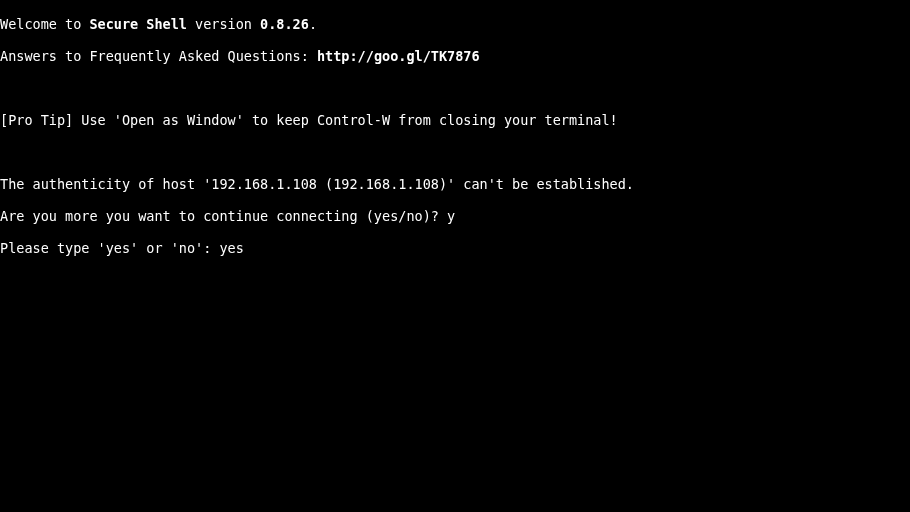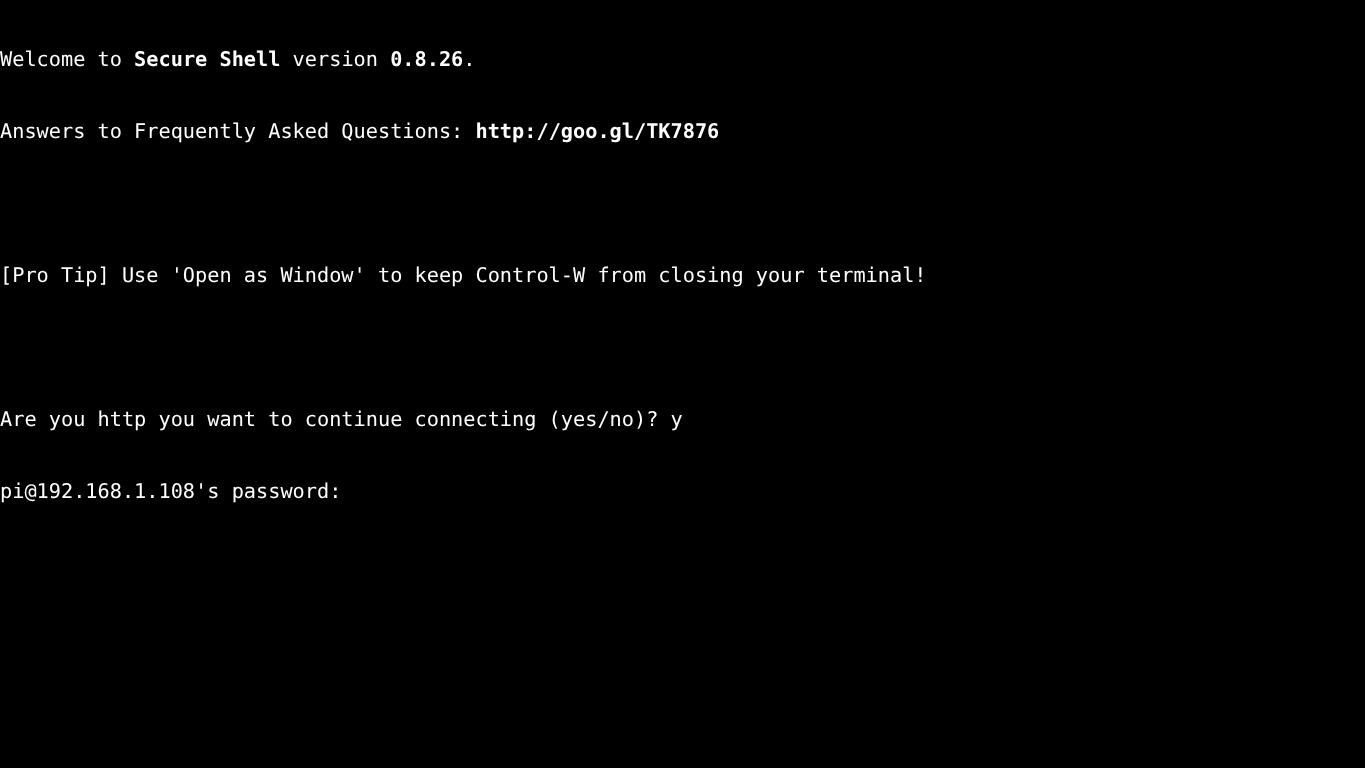--- a/index.html
+++ b/index.html
@@ -17,37 +17,37 @@
       height: 512px;
       overflow: hidden;
       padding: 0;
     }
     .terminal {
       white-space: pre;
     }
     .line {
       display: block;
       min-height: 16px;
-      margin-top: 16px;
     }
     .bold {
       font-weight: bold;
     }
   </style>
 </head>
 <body>
 
 <div class="terminal">
 <span class="line"><span>Welcome to </span><span class="bold">Secure Shell</span><span> version </span><span class="bold">0.8.26</span><span>.</span></span>
 <span class="line"><span>Answers to Frequently Asked Questions: </span><span class="bold">http://goo.gl/TK7876</span></span>
 <span class="line"> </span>
 <span class="line">[Pro Tip] Use 'Open as Window' to keep Control-W from closing your terminal!</span>
 <span class="line"> </span>
-<span class="line">Are you http you want to continue connecting (yes/no)? y</span>
-<span class="line">pi@192.168.1.108's password:</span>
+<span class="line">The authenticity of host '192.168.1.108 (192.168.1.108)' can't be established.</span>
+<span class="line">Are you more you want to continue connecting (yes/no)? y</span>
+<span class="line">Please type 'yes' or 'no': yes</span>
 <span class="line"> </span>
 
 
 
 
 
 
 
 
 </div>

